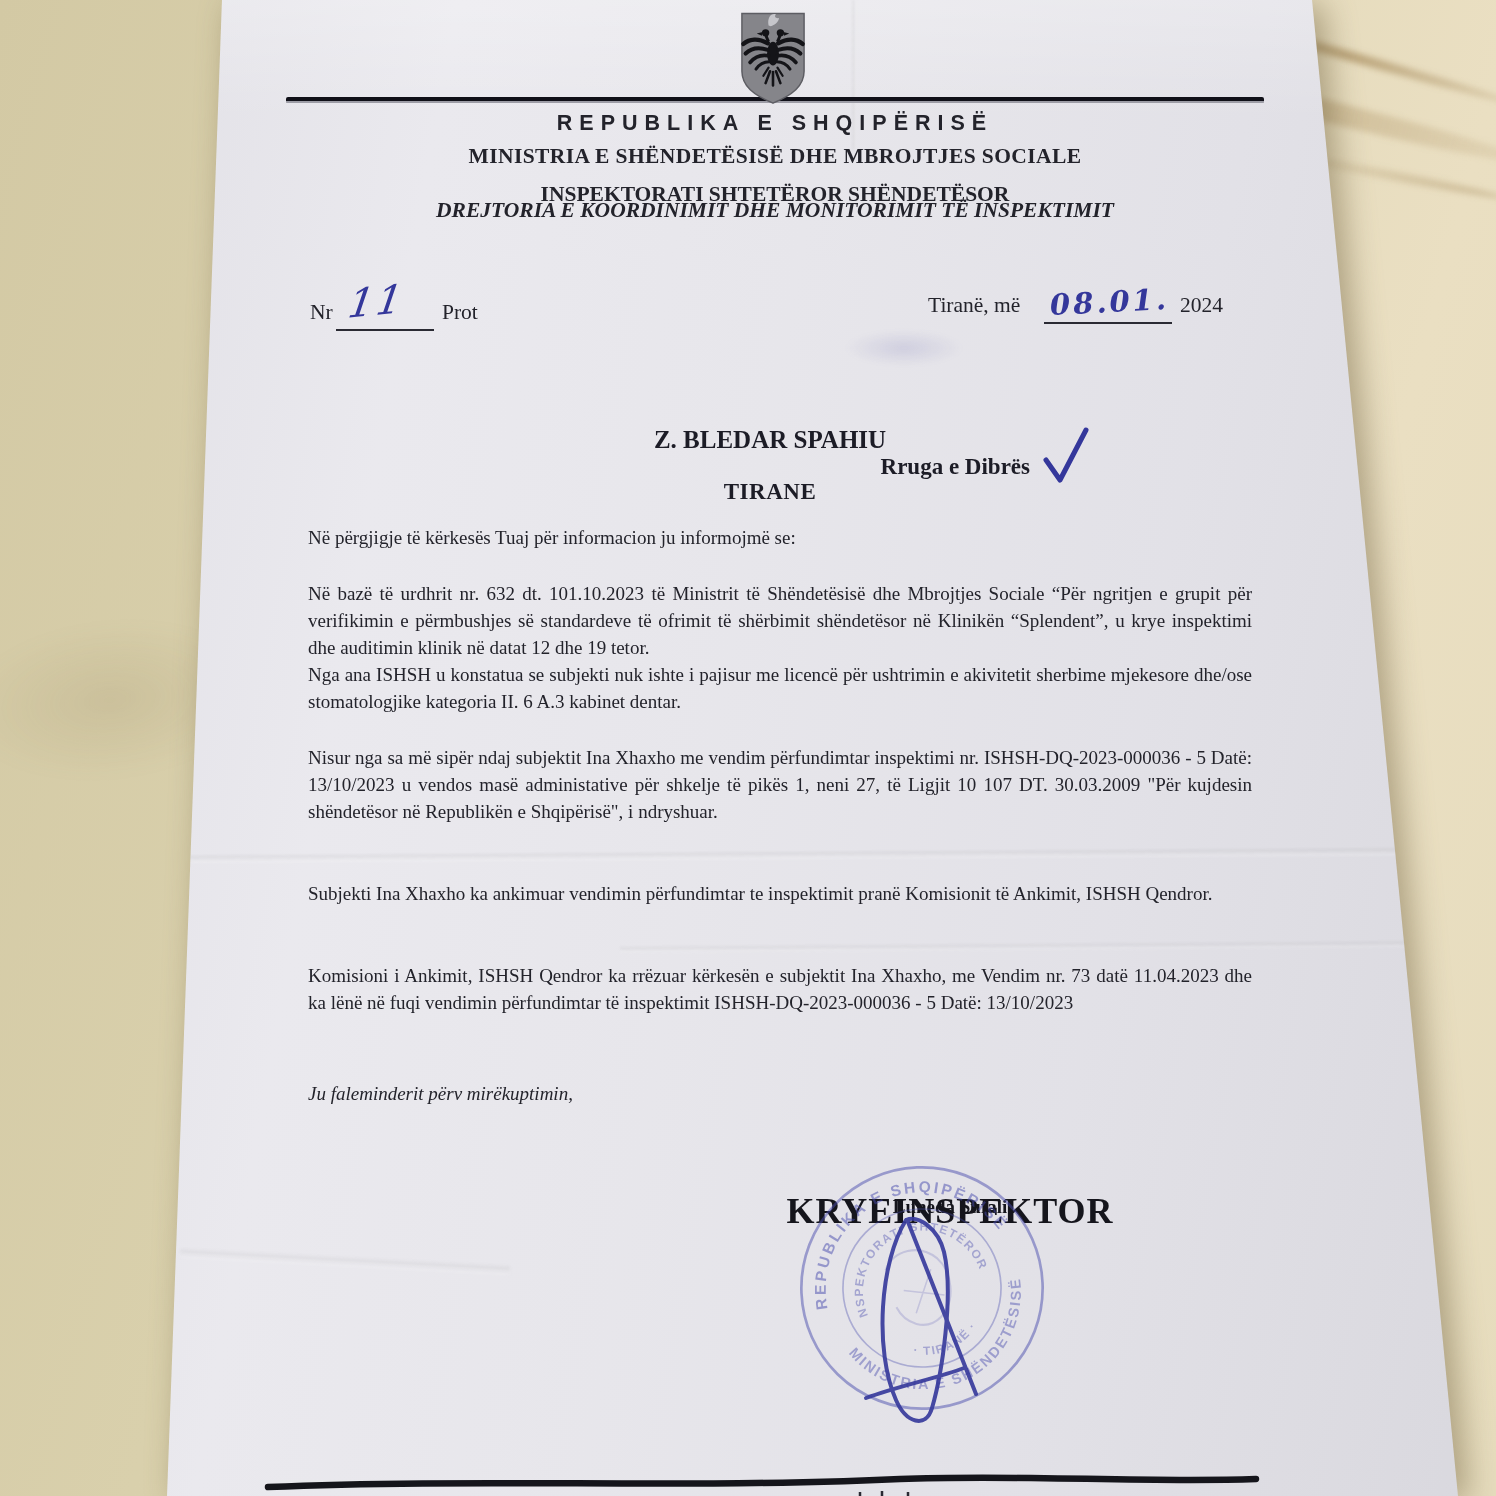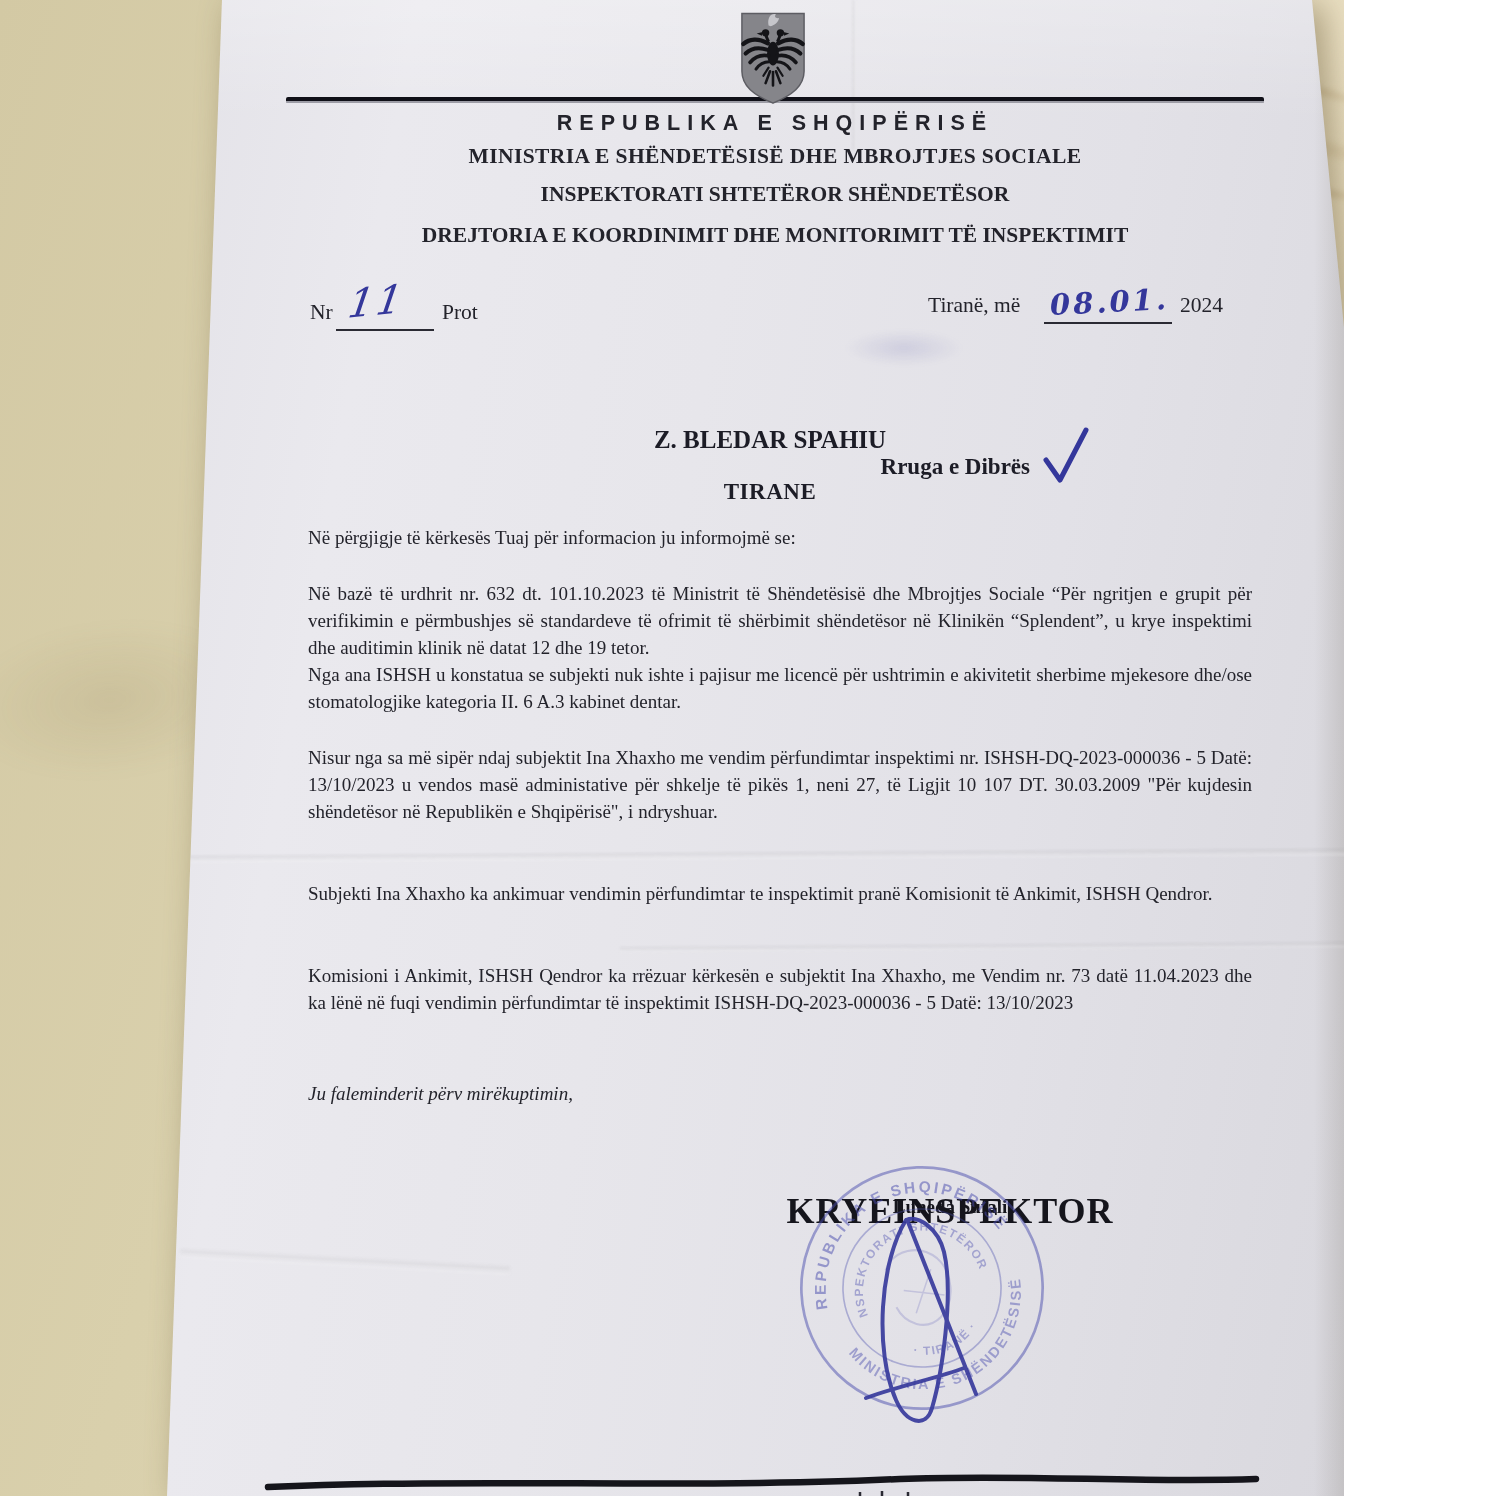--- a/index.html
+++ b/index.html
@@ -1,17 +1,17 @@
 <!DOCTYPE html>
 <html><head>
 <meta charset="utf-8">
 <style>
   html,body{margin:0;padding:0;}
   .scene{
-    position:relative;width:1344px;height:1496px;overflow:hidden;
+    position:relative;width:1496px;height:1496px;overflow:hidden;
     background:linear-gradient(105deg,#d3c9a4 0%,#d9d0ac 28%,#ddd3b0 46%,#e4dabb 62%,#eadfc2 80%,#e6dcbd 100%);
     font-family:"Liberation Serif",serif;color:#22222a;
   }
   .vein{position:absolute;border-radius:50%;filter:blur(3px);}
   .vein.v1{right:-30px;top:50px;width:360px;height:10px;transform:rotate(16deg);background:linear-gradient(90deg,transparent,rgba(150,118,66,.55),rgba(150,118,66,.15));}
   .vein.v2{right:-40px;top:100px;width:420px;height:22px;transform:rotate(14deg);background:linear-gradient(90deg,transparent,rgba(165,135,85,.35),rgba(165,135,85,.1));}
   .vein.v3{right:-10px;top:168px;width:260px;height:9px;transform:rotate(11deg);background:linear-gradient(90deg,transparent,rgba(150,120,70,.38));}
   .vein.v4{left:-40px;top:620px;width:300px;height:160px;transform:rotate(-6deg);background:radial-gradient(closest-side,rgba(120,100,60,.12),transparent);}
   .paper-wrap{position:absolute;inset:0;filter:drop-shadow(10px 5px 16px rgba(95,80,45,.45));}
   .paper{
@@ -34,21 +34,21 @@
     background:linear-gradient(180deg,rgba(0,0,0,.06),rgba(255,255,255,.2));filter:blur(1.5px);}
 
   
   .rule{position:absolute;left:286px;top:97px;width:978px;height:7px;z-index:1;
     background:linear-gradient(180deg,#101018 0 58%,#9d9da6 58% 82%,transparent 82%);border-radius:2px;}
   .emblem{position:absolute;left:736px;top:8px;width:74px;height:100px;z-index:2;}
   .hdr{position:absolute;left:286px;width:978px;text-align:center;}
   .republic{top:111px;font-family:"Liberation Sans",sans-serif;font-weight:bold;font-size:15px;letter-spacing:7px;color:#1b1b22;}
   .ministry{top:144px;font-weight:bold;font-size:27px;letter-spacing:.4px;color:#15151c;}
   .insp1{top:182px;font-weight:bold;font-size:22.5px;color:#17171e;}
-  .insp2{top:223px;font-weight:bold;font-size:22.5px;color:#17171e;}
+  .insp2{top:198px;font-weight:bold;font-size:22.5px;color:#17171e;font-style:italic;}
 
   
   .txt{position:absolute;font-size:21.5px;color:#23232b;}
   .uline{position:absolute;border-bottom:2px solid #2a2a33;}
   .hand{position:absolute;font-style:italic;color:#34379b;font-family:"DejaVu Serif",serif;}
   .hw-nr{left:349px;top:278px;font-size:40px;transform:skewX(-14deg) rotate(-6deg);letter-spacing:2px;}
   .hw-date{left:1050px;top:285px;font-size:29px;transform:rotate(-3deg);letter-spacing:3px;font-weight:bold;}
 
   
   .addr{position:absolute;left:510px;width:520px;text-align:center;font-weight:bold;color:#1c1c26;}

